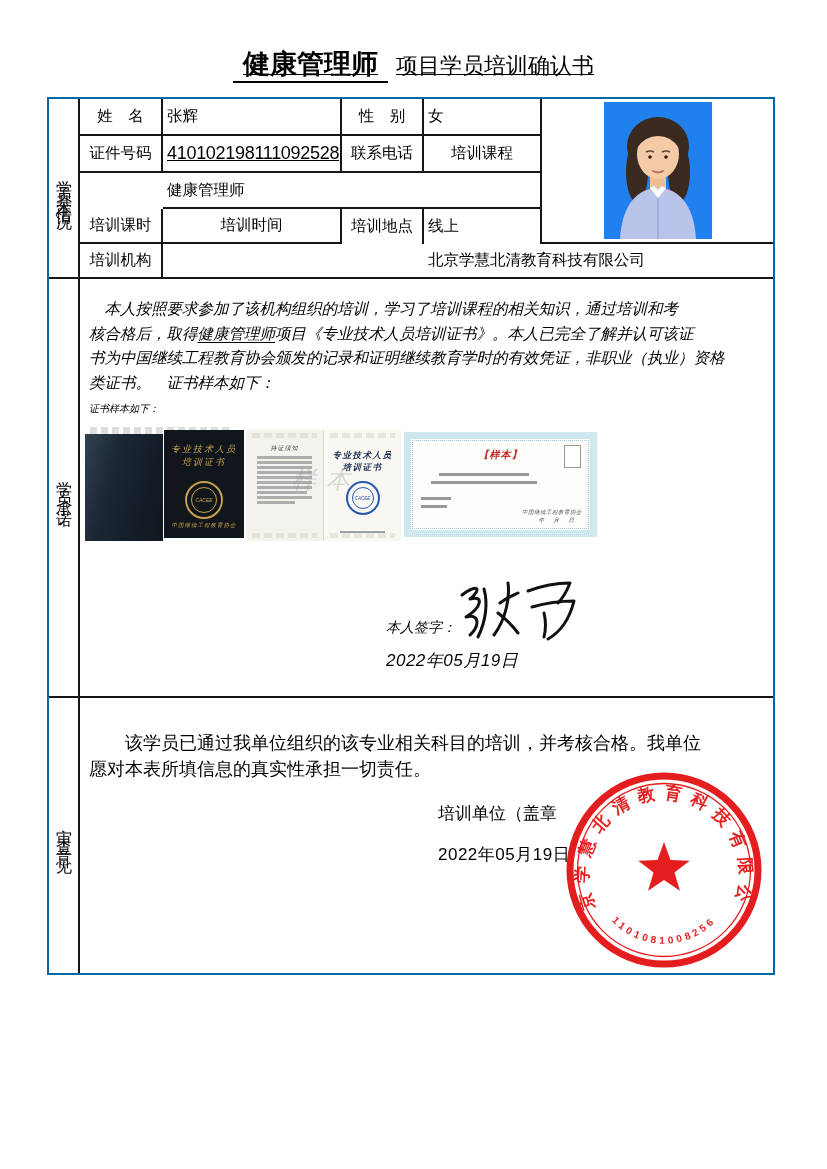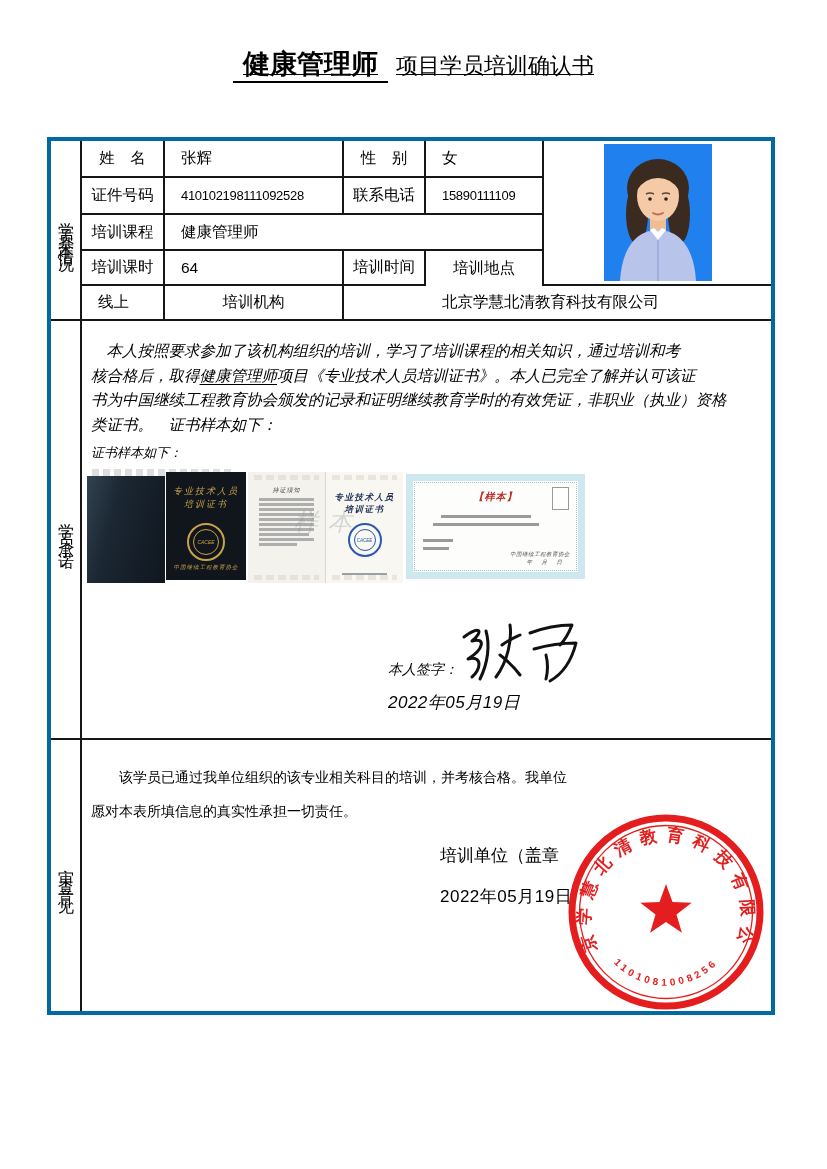--- a/index.html
+++ b/index.html
@@ -5,49 +5,49 @@
   html,body{margin:0;padding:0;background:#fff;}
   .page{position:relative;width:827px;height:1169px;background:#fff;overflow:hidden;
         font-family:"Liberation Sans","DejaVu Sans",sans-serif;color:#000;}
 
   
   .title{position:absolute;top:46px;left:0;width:100%;text-align:center;white-space:nowrap;text-decoration:underline;}
   .title-highlight{font-size:27px;font-weight:bold;border-bottom:2.5px solid #000;padding:0 10px 2px 10px;}
   .title-rest{font-size:22px;margin-left:8px;}
 
   
-  .tbl{position:absolute;left:47px;top:97px;width:728px;height:878px;border:4px solid #0369a1;
-       box-sizing:border-box;display:flex;flex-direction:column;background:#fff;margin-top:40px;}
+  .tbl{position:absolute;left:47px;top:97px;width:728px;height:878px;border:2px solid #0369a1;
+       box-sizing:border-box;display:flex;flex-direction:column;background:#fff;}
   .section{display:flex;box-sizing:border-box;}
   .sec2,.sec3{border-top:2px solid #161616;}
   .sec1{height:178px;} .sec2{height:419px;} .sec3{flex:1;}
   .vlabel{width:31px;border-right:2px solid #161616;box-sizing:border-box;display:flex;
           align-items:center;justify-content:center;font-size:16px;}
   .vtext{writing-mode:vertical-rl;text-orientation:upright;}
   .sp1{letter-spacing:7px;} .sp2{letter-spacing:10px;}
 
   
   .grid{flex:1;display:grid;grid-template-columns:83px 179px 82px 118px 1fr;
         grid-template-rows:37px 37px 36px 35px 1fr;}
   .c{border-right:2px solid #161616;border-bottom:2px solid #161616;box-sizing:border-box;
-     display:flex;align-items:center;font-size:15.5px;padding:0 16px;overflow:hidden;white-space:nowrap;}
+     display:flex;align-items:center;font-size:15.5px;padding:0 4px;overflow:hidden;white-space:nowrap;}
   .lab{justify-content:center;padding:0 2px;}
   .no-r{border-right:none;} .no-b{border-bottom:none;}
-  .num{font-size:13px;letter-spacing:-0.3px;}
+  .num{font-size:18px;letter-spacing:-0.3px;text-decoration:underline;}
 
   
   .photo-cell{display:flex;align-items:center;justify-content:center;}
   .photo{width:108px;height:137px;display:block;}
 
   
   .s2c{flex:1;position:relative;font-style:italic;}
   .para{position:absolute;left:9px;top:18px;width:702px;font-size:15.5px;line-height:24.5px;
         white-space:pre-line;margin:0;}
   .uline{text-decoration:underline;text-underline-offset:3px;}
-  .sample-line{position:absolute;left:9px;top:123px;font-size:13px;}
+  .sample-line{position:absolute;left:9px;top:123px;font-size:10px;}
   .ghost{position:absolute;left:10px;top:148px;width:140px;height:8px;opacity:.28;filter:blur(.6px);
          background:repeating-linear-gradient(90deg,#8a8a8a 0 7px,transparent 7px 11px);}
 
   
   .panel{position:absolute;box-sizing:border-box;}
   .p1{left:5px;top:155px;width:78px;height:107px;
       background:linear-gradient(105deg,#31424f 0%,#1b2733 35%,#0f161e 100%);}
   .p2{left:84px;top:151px;width:80px;height:108px;background:#10161c;color:#c9a24c;
       display:flex;flex-direction:column;align-items:center;}
   .p2-title{margin-top:13px;font-size:9px;letter-spacing:2px;text-align:center;line-height:13px;white-space:pre-line;}
@@ -69,41 +69,41 @@
   .w60{width:60%;} .w80{width:80%;}
   .p3-title{margin-top:9px;font-size:8.5px;font-weight:bold;color:#1d2f55;letter-spacing:1.5px;
             text-align:center;line-height:12px;white-space:pre-line;}
   .p3-seal{margin-top:8px;width:30px;height:30px;border:2px solid #2a58b0;border-radius:50%;
            display:flex;align-items:center;justify-content:center;}
   .p3-seal-in{width:20px;height:20px;border:1px solid #2a58b0;border-radius:50%;color:#2a58b0;
               font-size:4.5px;display:flex;align-items:center;justify-content:center;}
   .p3-foot{margin-top:auto;width:70%;height:2.5px;background:#9aa0a8;}
   .p3-wm{position:absolute;left:46px;top:34px;font-size:24px;letter-spacing:10px;
          color:rgba(140,150,155,.33);z-index:2;pointer-events:none;}
-  .p4{left:324px;top:153px;width:179px;height:105px;background:#cfe7ef;padding:7px;box-sizing:border-box;}
+  .p4{left:324px;top:153px;width:193px;height:105px;background:#cfe7ef;padding:7px;box-sizing:border-box;}
   .p4-border{width:100%;height:100%;background:#fdfdfc;position:relative;
              outline:1px dotted #9fc8d6;outline-offset:-2px;}
   .p4-tag{position:absolute;left:0;right:0;top:9px;text-align:center;color:#bf2d26;
           font-size:10px;font-weight:bold;letter-spacing:1px;}
   .p4-photo{position:absolute;right:9px;top:6px;width:15px;height:21px;border:1px solid #999;
             background:#fff;}
   .p4-l1{position:absolute;left:28px;top:34px;width:90px;height:2.5px;background:#9a9a9a;}
   .p4-l2{position:absolute;left:20px;top:42px;width:106px;height:2.5px;background:#9a9a9a;}
   .p4-l3{position:absolute;left:10px;top:58px;width:30px;height:2.5px;background:#9a9a9a;}
   .p4-l4{position:absolute;left:10px;top:66px;width:26px;height:2.5px;background:#9a9a9a;}
   .p4-org{position:absolute;right:8px;bottom:14px;font-size:5.5px;color:#555;letter-spacing:.5px;}
   .p4-date{position:absolute;right:14px;bottom:6px;font-size:5.5px;color:#555;letter-spacing:2px;}
 
   .sign-label{position:absolute;left:306px;top:340px;font-size:14px;}
   .sign-svg{position:absolute;left:368px;top:294px;z-index:2;}
   .sign-date{position:absolute;left:306px;top:370px;font-size:17px;letter-spacing:.5px;}
 
   
   .s3c{flex:1;position:relative;}
-  .rpara{position:absolute;left:9px;top:20px;width:640px;font-size:14px;line-height:34px;
+  .rpara{position:absolute;left:9px;top:32px;width:640px;font-size:18px;line-height:26px;
          white-space:pre-line;margin:0;}
   .unit-label{position:absolute;left:358px;top:104px;font-size:17px;z-index:1;}
   .unit-date{position:absolute;left:358px;top:145px;font-size:17px;letter-spacing:.5px;z-index:1;}
   .stamp{position:absolute;left:483px;top:71px;z-index:2;opacity:.95;}
 </style>
 </head>
 <body>
 
 <div class="page">
 
@@ -137,25 +137,23 @@
             <circle cx="62" cy="55" r="1.8" fill="#2c2018"></circle>
             <path d="M49,69 Q54,72 59,69" stroke="#c2695f" stroke-width="2" fill="none" stroke-linecap="round"></path>
             <path d="M16,137 C18,102 34,86 54,86 C74,86 90,102 92,137 Z" fill="#b9c4ea"></path>
             <path d="M46,86 L54,96 L62,86 L58,84 L54,88 L50,84 Z" fill="#ffffff"></path>
             <path d="M54,96 L54,137" stroke="#9aa6d6" stroke-width="1.5"></path>
           </svg>
         </div>
         <div class="c lab">证件号码</div>
         <div class="c num">410102198111092528</div>
         <div class="c lab">联系电话</div>
-        <div class="c num">15890111109</div>
         <div class="c lab">培训课程</div>
         <div class="c" style="grid-column:2/5;">健康管理师</div>
         <div class="c lab">培训课时</div>
-        <div class="c">64</div>
         <div class="c lab">培训时间</div>
         <div class="c lab no-b">培训地点</div>
         <div class="c no-b">线上</div>
         <div class="c lab no-b">培训机构</div>
         <div class="c no-b no-r" style="grid-column:4/6;">北京学慧北清教育科技有限公司</div>
       </div>
     </div>
 
     <div class="section sec2">
       <div class="vlabel">

